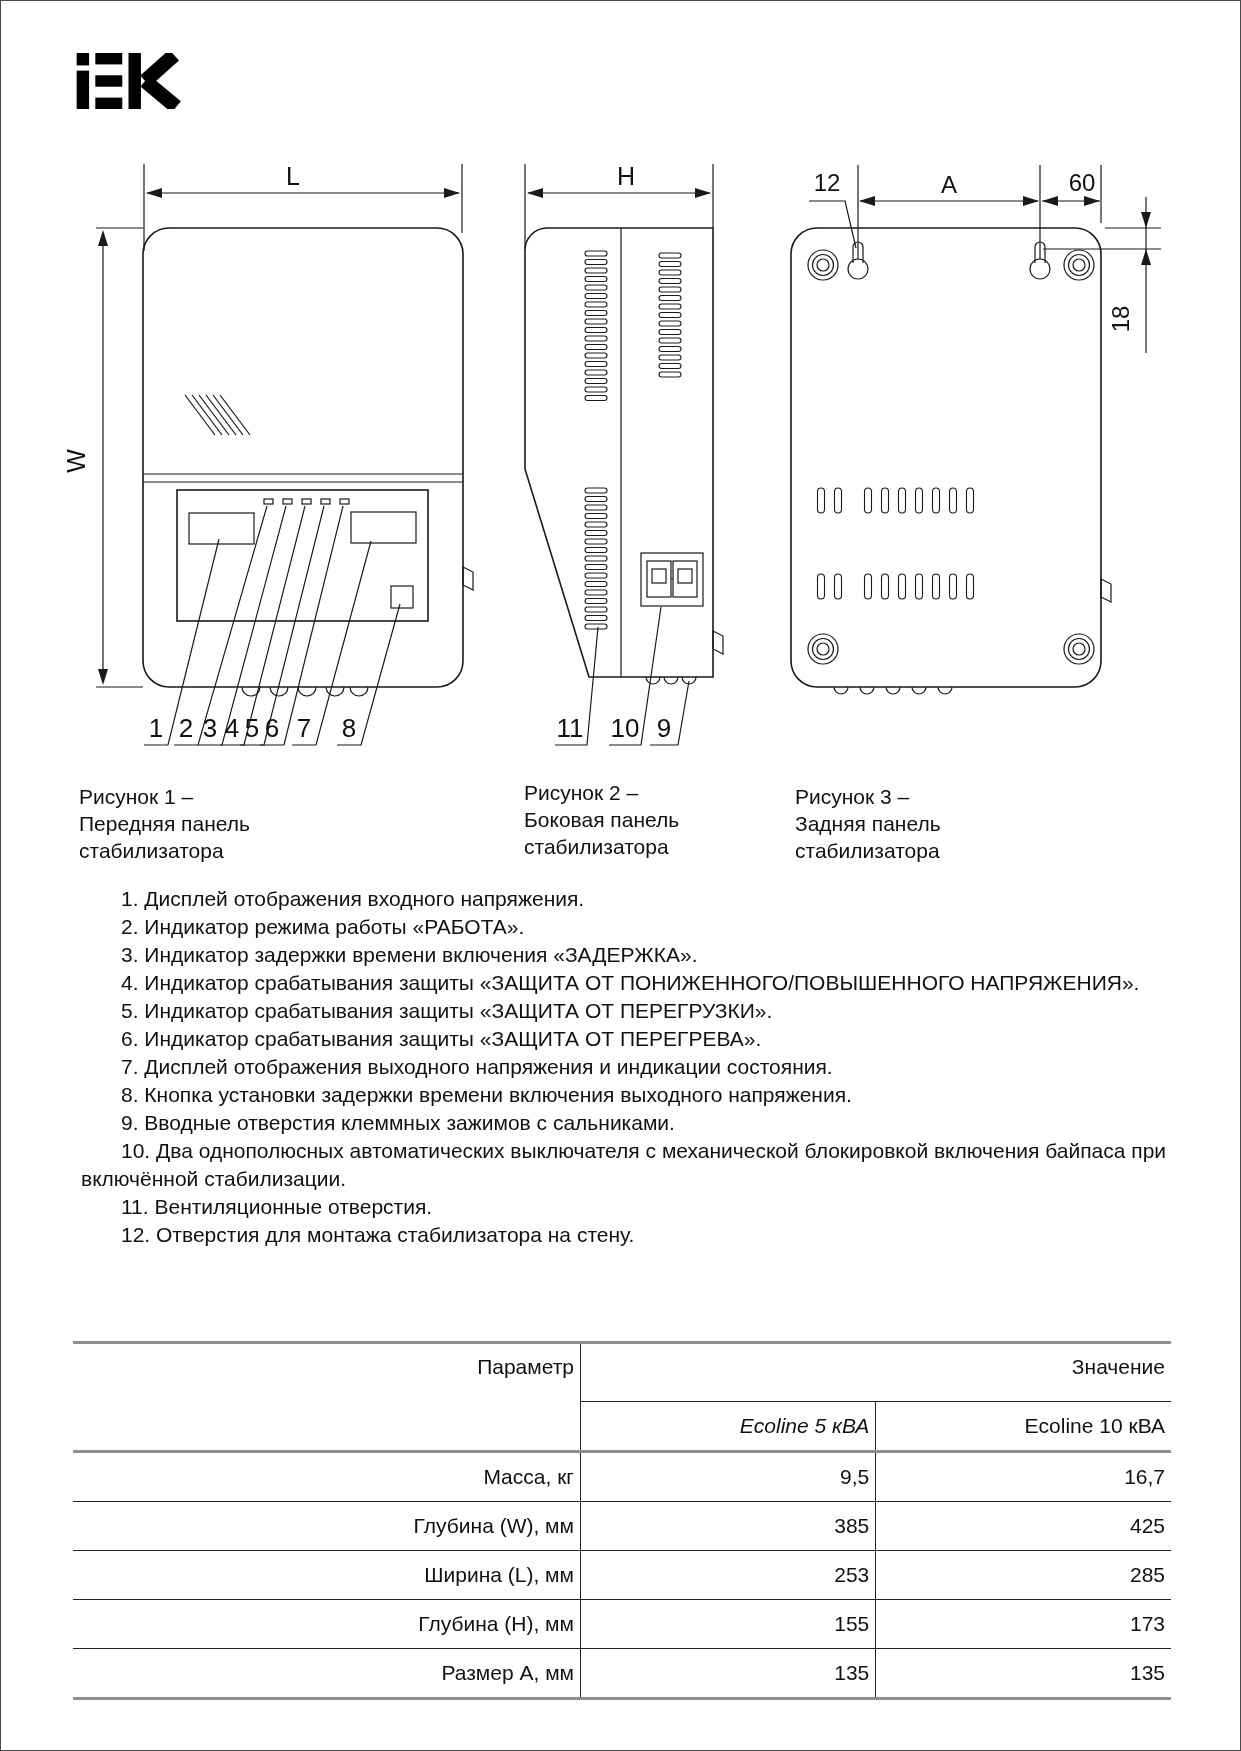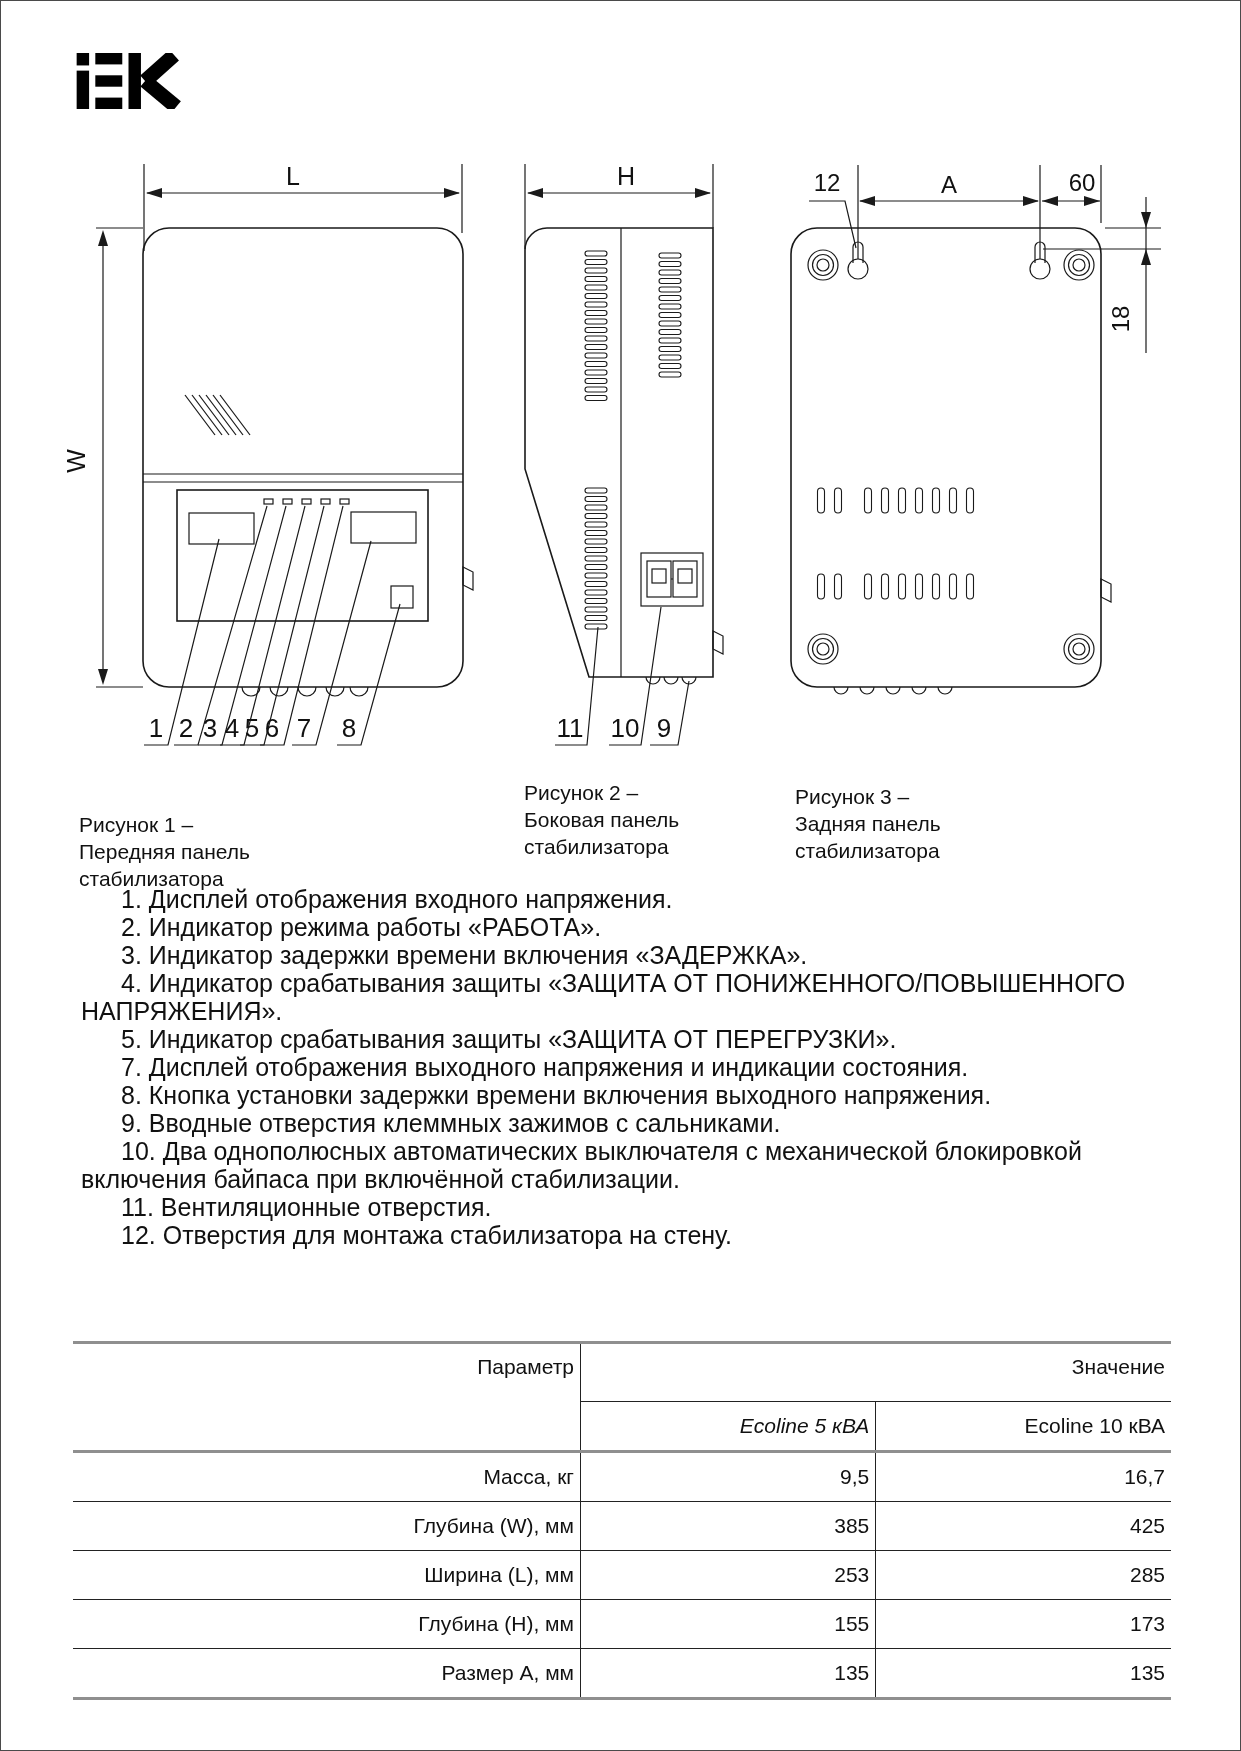--- a/index.html
+++ b/index.html
@@ -11,21 +11,21 @@
   .ln{stroke:#1a1a1a;fill:none;stroke-width:1.6;}
   .thin{stroke:#1a1a1a;fill:none;stroke-width:1.2;}
   .arr{fill:#1a1a1a;stroke:none;}
   .slats rect{stroke:#1a1a1a;fill:none;stroke-width:1.1;}
   .dimtext{font-size:25px;}
   .callout{font-size:26px;text-anchor:middle;}
   .figlabel{font-size:24px;text-anchor:middle;}
   
   .caption{position:absolute;font-size:21px;line-height:27px;white-space:nowrap;}
   
-  .legend{position:absolute;left:80px;top:884px;width:1090px;font-size:25px;line-height:28px;}
+  .legend{position:absolute;left:80px;top:884px;width:1090px;font-size:21px;line-height:28px;}
   .legend p{margin:0;text-indent:40px;}
   
   .spec{position:absolute;left:72px;top:1340px;width:1098px;border-collapse:collapse;table-layout:fixed;
         border-top:3px solid #8f8f8f;border-bottom:3px solid #8f8f8f;font-size:21px;}
   .spec td{padding:0 6px 0 12px;vertical-align:middle;text-align:right;}
   .spec .c1{width:489px;} .spec .c2{width:302px;font-style:italic;} .spec .c3{width:307px;}
   .spec tr.h1 td{height:46px;vertical-align:top;padding-top:11px;}
   .spec td.param-head{border-bottom:3px solid #8f8f8f;}
   .spec td.value-head{border-left:1.5px solid #222;border-bottom:1.2px solid #222;}
   .spec tr.h2 td{height:48px;border-left:1.5px solid #222;border-bottom:3px solid #8f8f8f;}
@@ -302,21 +302,21 @@
       <g class="thin">
         <path d="M833,686 a7,7 0 0 0 14,0"></path>
           <path d="M859,686 a7,7 0 0 0 14,0"></path>
         <path d="M885,686 a7,7 0 0 0 14,0"></path>
           <path d="M911,686 a7,7 0 0 0 14,0"></path>
         <path d="M937,686 a7,7 0 0 0 14,0"></path>
       </g>
     </g>
   </svg>
 
-  <div class="caption" style="left:78px;top:810px">
+  <div class="caption" style="left:78px;top:782px">
     <div>Рисунок 1 –</div>
     <div>Передняя панель</div>
     <div>стабилизатора</div>
   </div>
   <div class="caption" style="left:523px;top:778px">
     <div>Рисунок 2 –</div>
     <div>Боковая панель</div>
     <div>стабилизатора</div>
   </div>
   <div class="caption" style="left:794px;top:782px">
@@ -324,20 +324,21 @@
     <div>Задняя панель</div>
     <div>стабилизатора</div>
   </div>
 
   <div class="legend">
     <p>1. Дисплей отображения входного напряжения.</p>
     <p>2. Индикатор режима работы «РАБОТА».</p>
     <p>3. Индикатор задержки времени включения «ЗАДЕРЖКА».</p>
     <p>4. Индикатор срабатывания защиты «ЗАЩИТА ОТ ПОНИЖЕННОГО/ПОВЫШЕННОГО НАПРЯЖЕНИЯ».</p>
     <p>5. Индикатор срабатывания защиты «ЗАЩИТА ОТ ПЕРЕГРУЗКИ».</p>
+    <p>6. Индикатор срабатывания защиты «ЗАЩИТА ОТ ПЕРЕГРЕВА».</p>
     <p>7. Дисплей отображения выходного напряжения и индикации состояния.</p>
     <p>8. Кнопка установки задержки времени включения выходного напряжения.</p>
     <p>9. Вводные отверстия клеммных зажимов с сальниками.</p>
     <p>10. Два однополюсных автоматических выключателя с механической блокировкой включения байпаса при включённой стабилизации.</p>
     <p>11. Вентиляционные отверстия.</p>
     <p>12. Отверстия для монтажа стабилизатора на стену.</p>
   </div>
 
   <table class="spec">
     <tbody>

